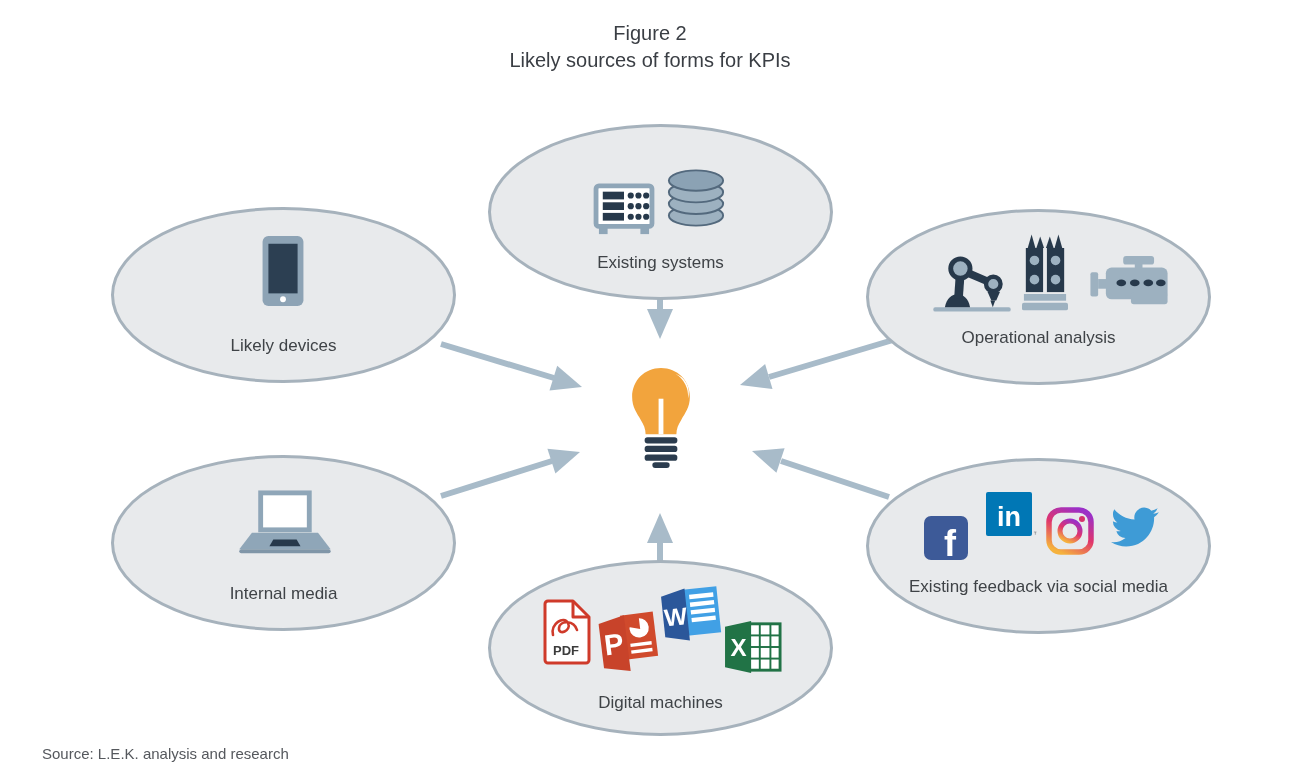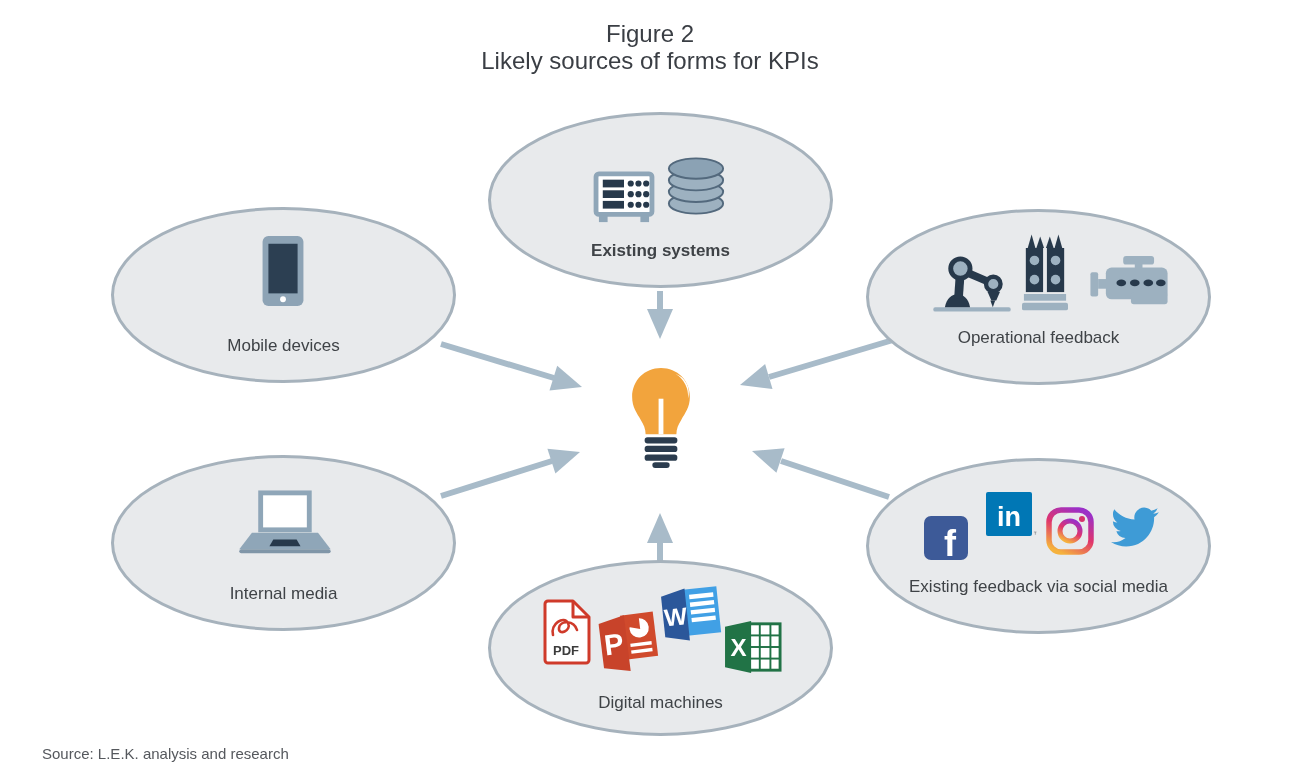--- a/index.html
+++ b/index.html
@@ -2,21 +2,21 @@
 <html><head>
 <meta charset="utf-8">
 <style>
   html,body{margin:0;padding:0;background:#fff;}
   #canvas{
     position:relative;width:1300px;height:780px;background:#ffffff;
     font-family:"Liberation Sans","DejaVu Sans",sans-serif;overflow:hidden;
   }
   .title{
     position:absolute;top:20px;left:0;right:0;text-align:center;
-    color:#3a3e44;font-size:24px;line-height:27px;
+    color:#3a3e44;font-size:20px;line-height:27px;
   }
   .node{
     position:absolute;width:345px;height:176px;box-sizing:border-box;
     background:#e8eaec;border:3px solid #a6b2bc;border-radius:50%;
   }
   .node-label{
     position:absolute;left:0;right:0;top:126px;text-align:center;
     font-size:17px;color:#3f4347;
   }
   .node-right .node-label{top:116px;}
@@ -73,21 +73,21 @@
   <svg id="bulb" width="72" height="102" viewBox="0 0 72 106">
     <path d="M36,2 C19,2 6,15 6,32 c0,11 5,17 9,24 c3,5 5,9 5,15 h32 c0,-6 2,-10 5,-15 c4,-7 9,-13 9,-24 C66,15 53,2 36,2 Z" fill="#f2a43d"></path>
     <path d="M51,8 A27,27 0 0 1 64,34 A21,21 0 0 0 51,8 Z" fill="#ffffff"></path>
     <rect x="33.5" y="34" width="5" height="37" fill="#ffffff"></rect>
     <rect x="19" y="74" width="34" height="6.5" rx="3" fill="#2b3c4e"></rect>
     <rect x="19" y="83" width="34" height="6.5" rx="3" fill="#2b3c4e"></rect>
     <rect x="19" y="92" width="34" height="6.5" rx="3" fill="#2b3c4e"></rect>
     <rect x="27" y="100" width="18" height="6" rx="3" fill="#2b3c4e"></rect>
   </svg>
 
-  <div class="node" id="node-existing-systems" style="left:488px;top:112px;font-weight:bold;">
+  <div class="node" id="node-existing-systems" style="left:488px;top:124px;">
     <svg class="icon" style="left:102px;top:56px;" width="62" height="54" viewBox="0 0 64 56">
       <rect x="3" y="3" width="58" height="42" rx="3" fill="#ffffff" stroke="#8fa6b8" stroke-width="5"></rect>
       <rect x="10" y="9" width="22" height="8" fill="#27394b"></rect>
       <circle cx="39" cy="13" r="3.2" fill="#27394b"></circle>
         <circle cx="47" cy="13" r="3.2" fill="#27394b"></circle>
         <circle cx="55" cy="13" r="3.2" fill="#27394b"></circle>
       <rect x="10" y="20" width="22" height="8" fill="#27394b"></rect>
       <circle cx="39" cy="24" r="3.2" fill="#27394b"></circle>
         <circle cx="47" cy="24" r="3.2" fill="#27394b"></circle>
         <circle cx="55" cy="24" r="3.2" fill="#27394b"></circle>
@@ -106,21 +106,21 @@
     </svg>
     <div class="node-label">Existing systems</div>
   </div>
 
   <div class="node" id="node-mobile-devices" style="left:111px;top:207px;">
     <svg class="icon" style="left:147px;top:25px;" width="44" height="72" viewBox="0 0 44 74">
       <rect x="1" y="1" width="42" height="72" rx="6" fill="#8da3b5"></rect>
       <rect x="7" y="9" width="30" height="51" fill="#2c3f52"></rect>
       <circle cx="22" cy="66" r="3" fill="#ffffff"></circle>
     </svg>
-    <div class="node-label">Mobile devices</div>
+    <div class="node-label">Likely devices</div>
   </div>
 
   <div class="node node-right" id="node-operational-machines" style="left:866px;top:209px;">
     <svg class="icon" style="left:62px;top:42px;" width="82" height="60" viewBox="0 0 84 62">
       <rect x="2" y="55" width="80" height="4.5" rx="2" fill="#9db1c0"></rect>
       <path d="M14,55 C17,37 37,37 40,55 Z" fill="#27394b"></path>
       <line x1="28" y1="46" x2="30" y2="18" stroke="#27394b" stroke-width="9"></line>
       <line x1="34" y1="18" x2="62" y2="30" stroke="#27394b" stroke-width="8"></line>
       <circle cx="30" cy="15" r="10" fill="#9db1c0" stroke="#27394b" stroke-width="5"></circle>
       <circle cx="64" cy="31" r="7.5" fill="#9db1c0" stroke="#27394b" stroke-width="4.5"></circle>
@@ -146,21 +146,21 @@
       <rect x="48" y="8" width="8" height="9" fill="#9db1c0"></rect>
       <rect x="2" y="19" width="8" height="25" rx="2" fill="#9db1c0"></rect>
       <rect x="10" y="26" width="9" height="10" fill="#9db1c0"></rect>
       <rect x="18" y="14" width="64" height="33" rx="6" fill="#9db1c0"></rect>
       <rect x="44" y="40" width="38" height="12" rx="3" fill="#9db1c0"></rect>
       <ellipse cx="34" cy="30" rx="5" ry="3.5" fill="#27394b"></ellipse>
       <ellipse cx="48" cy="30" rx="5" ry="3.5" fill="#27394b"></ellipse>
       <ellipse cx="62" cy="30" rx="5" ry="3.5" fill="#27394b"></ellipse>
       <ellipse cx="75" cy="30" rx="5" ry="3.5" fill="#27394b"></ellipse>
     </svg>
-    <div class="node-label">Operational feedback</div>
+    <div class="node-label">Operational analysis</div>
   </div>
 
   <div class="node" id="node-internal-forms" style="left:111px;top:455px;">
     <svg class="icon" style="left:119px;top:31px;" width="102" height="70" viewBox="0 0 104 72">
       <rect x="28" y="4" width="50" height="38" fill="#ffffff" stroke="#8fa6b8" stroke-width="5"></rect>
       <path d="M19,45 L87,45 L100,62 L6,62 Z" fill="#8fa6b8"></path>
       <path d="M41,52 L65,52 L69,59 L37,59 Z" fill="#27394b"></path>
       <rect x="6" y="62" width="94" height="4" rx="2" fill="#8096a8"></rect>
     </svg>
     <div class="node-label">Internal media</div>

